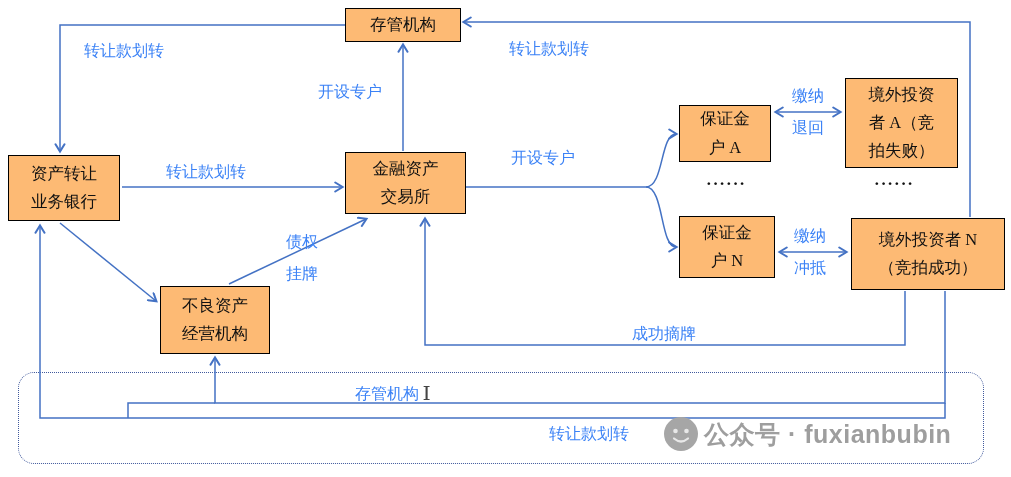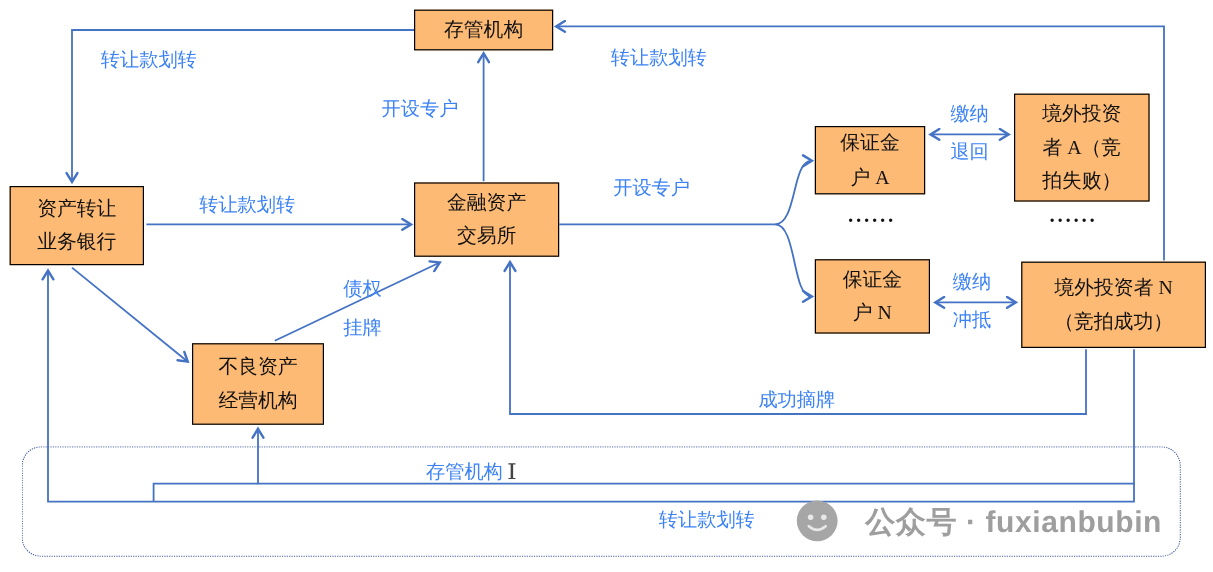--- a/index.html
+++ b/index.html
@@ -24,21 +24,21 @@
   }
   .lbl.stack{line-height:32px;text-align:right;}
   .dots{
     position:absolute;z-index:2;font-size:17px;font-weight:bold;letter-spacing:1px;color:#111;
   }
   .cursor{
     position:absolute;z-index:3;font-family:"DejaVu Serif",serif;
     font-size:18px;color:#444;font-weight:400;transform:scaleX(1.15);
   }
   .watermark{
-    position:absolute;left:663px;top:416px;z-index:3;display:flex;align-items:center;gap:22px;
+    position:absolute;left:663px;top:416px;z-index:3;display:flex;align-items:center;gap:5px;
     font-family:"Liberation Sans","DejaVu Sans",sans-serif;
   }
   .wm-text{font-size:25px;color:#9e9e9e;font-weight:600;letter-spacing:.5px;}
   .wm-logo{display:inline-flex;}
 </style>
 </head>
 <body>
 
 <div class="stage">
 

